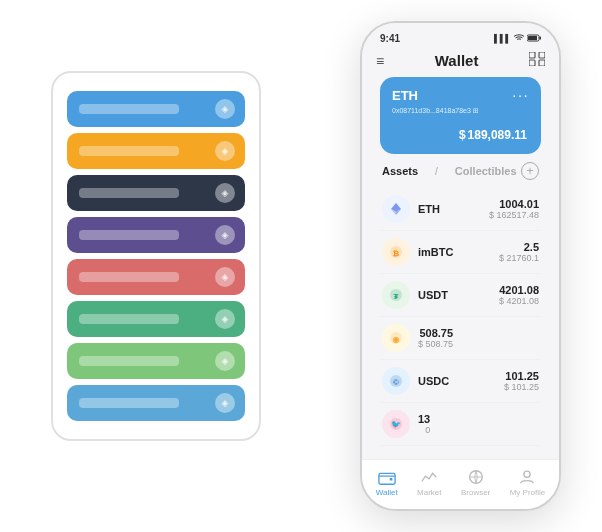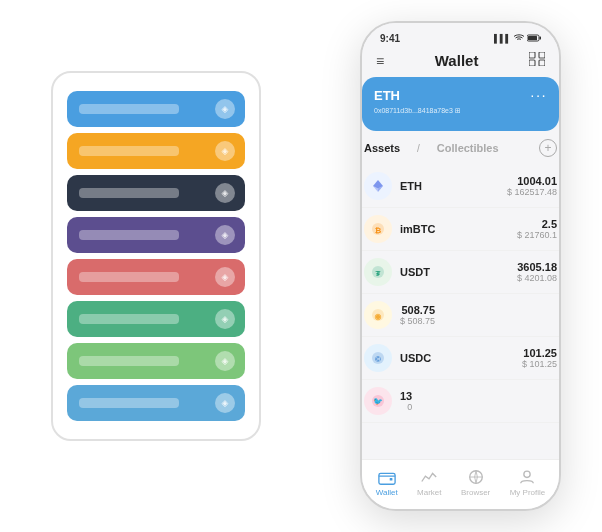--- a/index.html
+++ b/index.html
@@ -135,21 +135,21 @@
     }
 
     .expand-icon {
       font-size: 14px;
       color: #555;
     }
 
     .phone-content {
       flex: 1;
       overflow: hidden;
-      padding: 0 0;
+      padding: 0 18px;
       display: flex;
       flex-direction: column;
       gap: 8px;
     }
 
     
     .eth-card {
       background: #4A9EE0;
       border-radius: 14px;
       padding: 10px 12px;
@@ -405,20 +405,23 @@
     </div>
 
     <div class="phone-content">
 
       <div class="eth-card">
         <div class="eth-card-top">
           <span class="eth-card-title">ETH</span>
           <span class="eth-card-dots">···</span>
         </div>
         <div class="eth-card-address">0x08711d3b...8418a78e3  ⊞</div>
+        <div class="eth-card-balance">
+          <span>$</span><span>189,089.11</span>
+        </div>
       </div>
 
       <div class="assets-header">
         <div class="assets-tabs">
           <span class="assets-tab-active">Assets</span>
           <span class="assets-tab-separator">/</span>
           <span class="assets-tab-inactive">Collectibles</span>
         </div>
         <div class="assets-add">+</div>
       </div>
@@ -456,21 +459,21 @@
 
         <div class="asset-item">
           <div class="asset-icon-wrap asset-icon-usdt">
             <svg width="14" height="14" viewBox="0 0 14 14">
                 <circle cx="7" cy="7" r="6" fill="#26A17B" opacity="0.2"></circle>
                 <text x="7" y="10.5" text-anchor="middle" font-size="8" fill="#26A17B" font-weight="bold">₮</text>
               </svg>
           </div>
           <span class="asset-name">USDT</span>
           <div class="asset-amounts">
-            <div class="asset-amount-primary">3605.18</div>
+            <div class="asset-amount-primary">4201.08</div>
             <div class="asset-amount-secondary">$ 4201.08</div>
           </div>
         </div>
 
         <div class="asset-item">
           <div class="asset-icon-wrap asset-icon-dai">
             <svg width="14" height="14" viewBox="0 0 14 14">
                 <circle cx="7" cy="7" r="6" fill="#F5AC37" opacity="0.2"></circle>
                 <text x="7" y="10.5" text-anchor="middle" font-size="8" fill="#F5AC37" font-weight="bold">◉</text>
               </svg>

